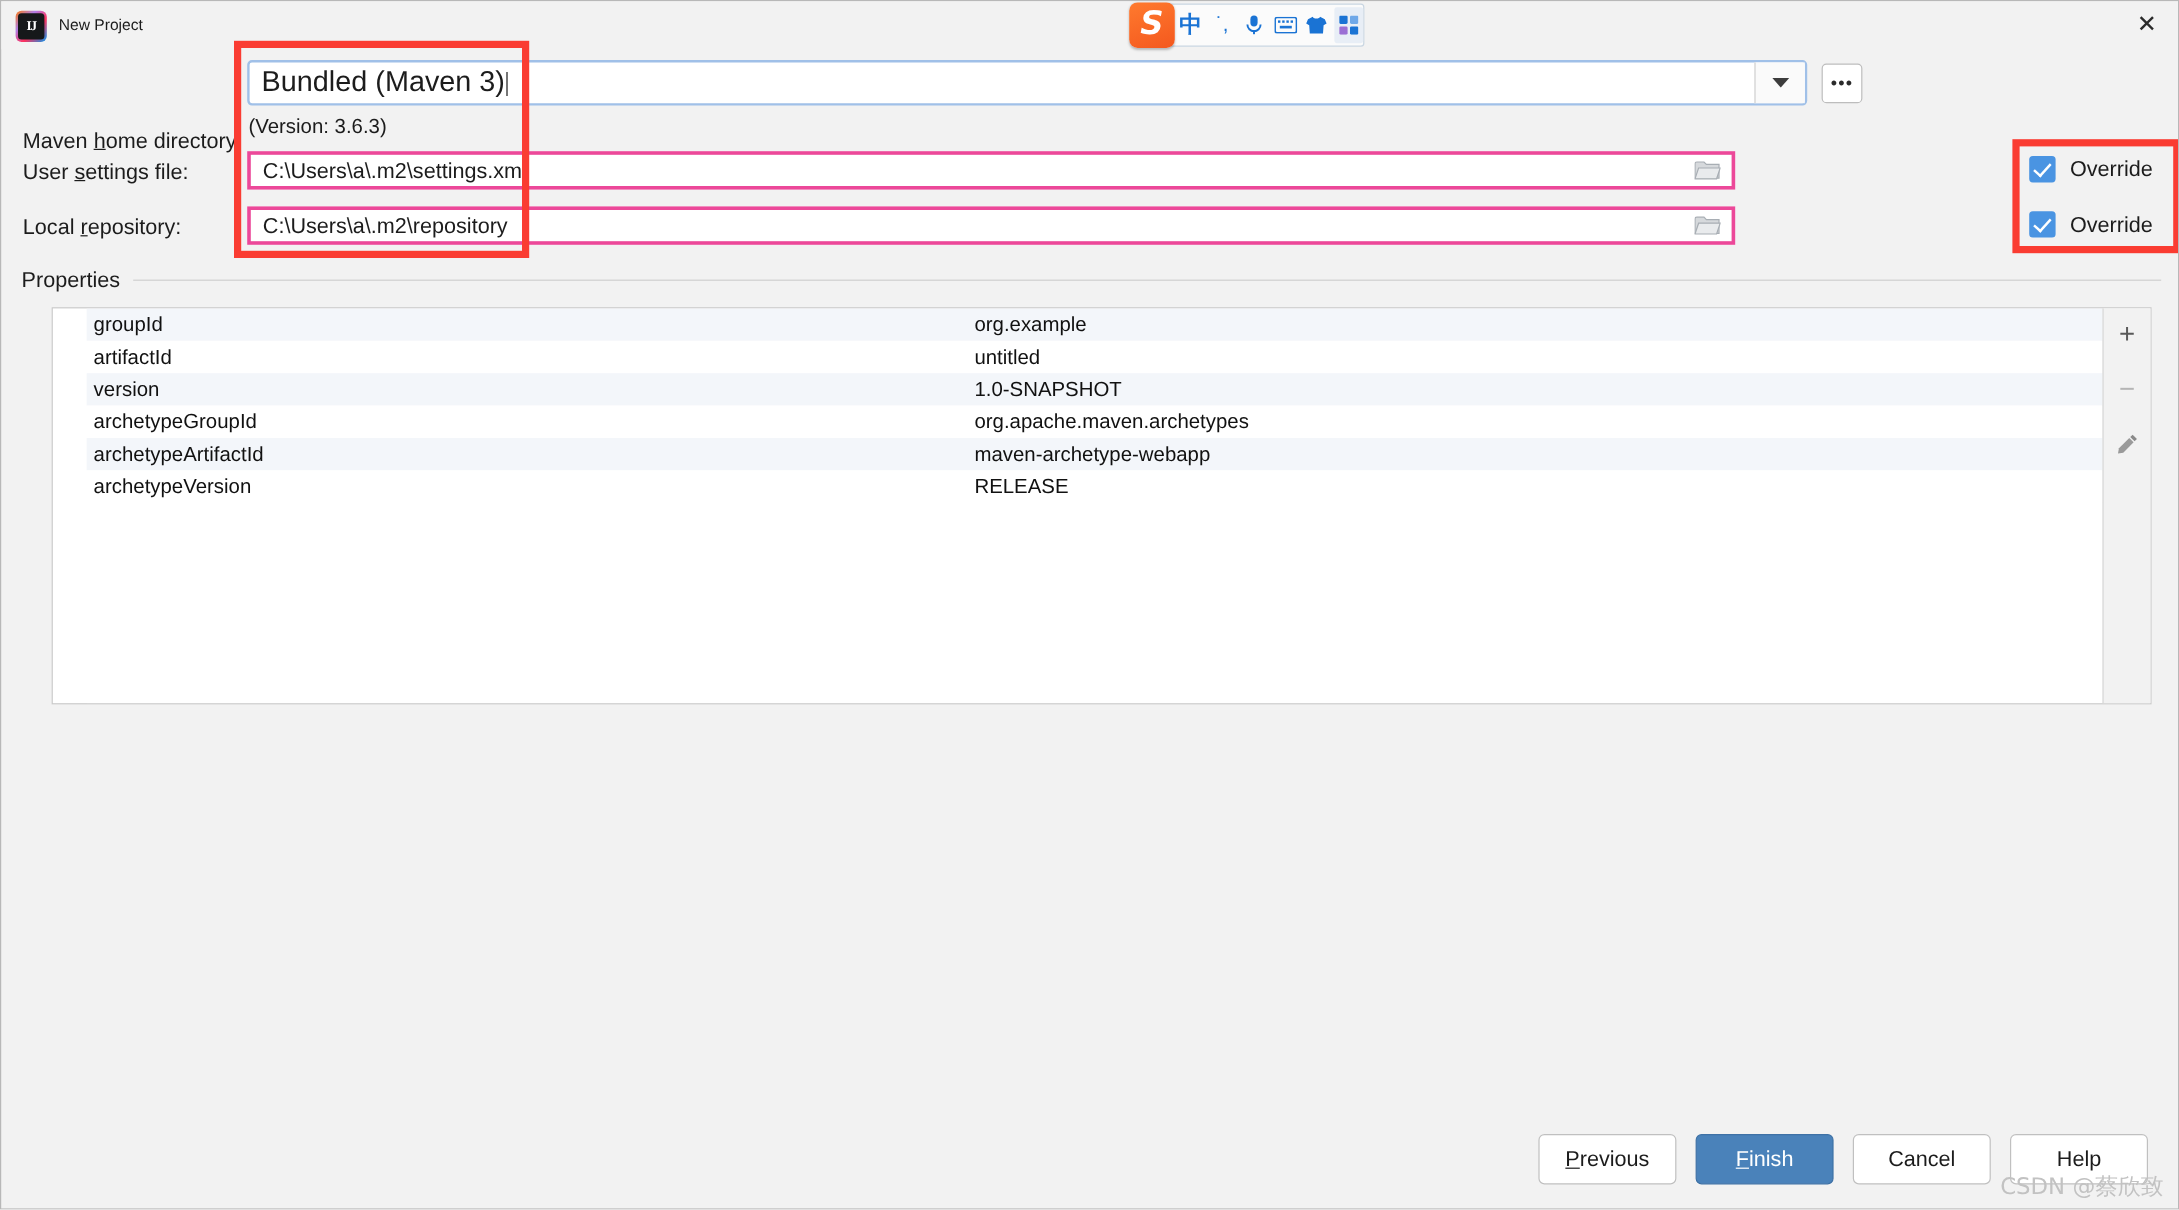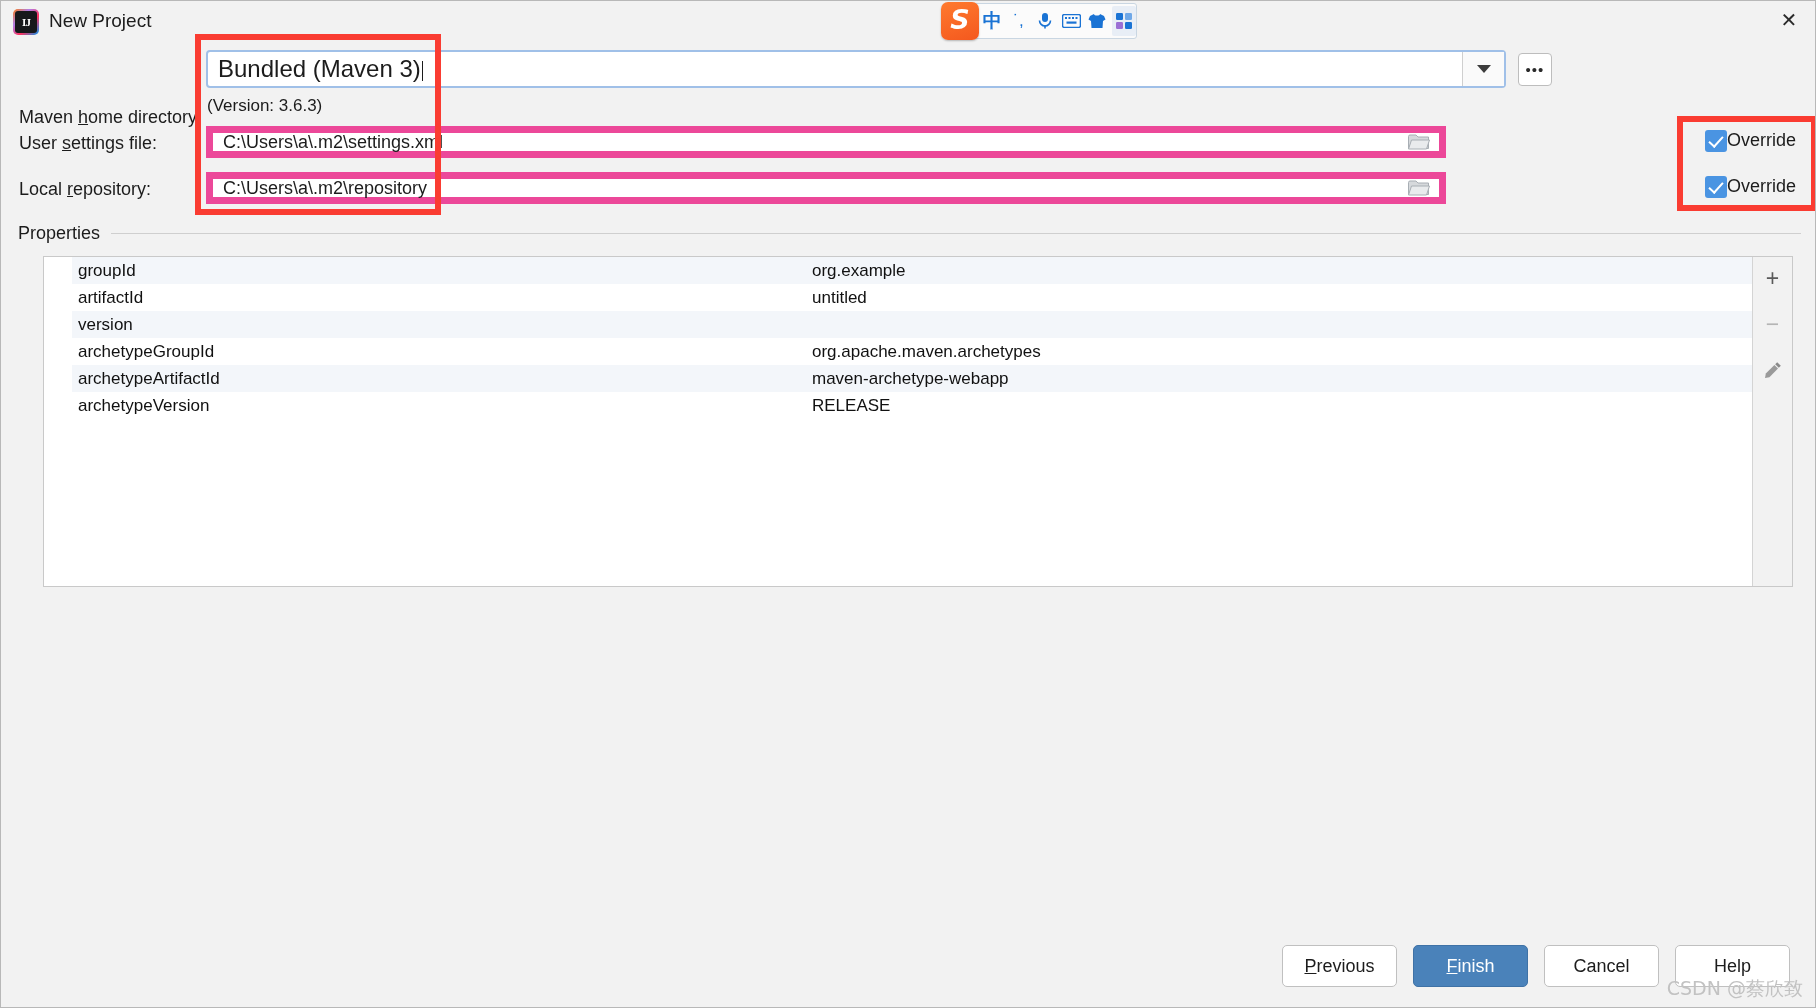--- a/index.html
+++ b/index.html
@@ -46,21 +46,21 @@
     font-size: 11px;
     font-weight: bold;
     line-height: 22px;
     text-align: center;
     letter-spacing: -1px;
     font-family: "Liberation Serif", serif;
   }
   #dialog-title {
     position: absolute;
     left: 48px; top: 9px;
-    font-size: 19px;
+    font-size: 13px;
     color: #1c1c1c;
     line-height: 22px;
   }
   #close-btn {
     position: absolute;
     right: 0px; top: 0px;
     width: 56px; height: 38px;
     display: flex; align-items: center; justify-content: center;
     font-size: 20px;
     color: #2b2b2b;
@@ -182,21 +182,21 @@
     position: absolute;
     left: 206px; top: 95px;
     font-size: 17px;
     color: #1c1c1c;
   }
 
   .path-field {
     position: absolute;
     height: 32px;
     background: #ffffff;
-    border: 7px solid #ec4899;
+    border: 3px solid #ec4899;
     display: flex;
     align-items: center;
   }
   .path-field .txt {
     flex: 1;
     font-size: 18px;
     color: #1c1c1c;
     padding-left: 10px;
     white-space: nowrap;
     overflow: hidden;
@@ -206,21 +206,22 @@
     display: flex; align-items: center; justify-content: center;
     cursor: pointer;
   }
   #user-settings-field { left: 205px; top: 125px; width: 1240px; }
   #local-repo-field    { left: 205px; top: 171px; width: 1240px; }
 
   
   .override-row {
     position: absolute;
     display: flex;
-    margin-left: 14px;
+    align-items: center;
+    gap: 12px;
   }
   #override-settings-row { left: 1690px; top: 129px; }
   #override-repo-row     { left: 1690px; top: 175px; }
   .checkbox {
     width: 22px; height: 22px;
     background: #4a94e2;
     border-radius: 3px;
     position: relative;
     cursor: pointer;
     flex: none;
@@ -465,20 +466,21 @@
       <div class="prop-row odd">
         <div class="prop-key">groupId</div>
         <div class="prop-value">org.example</div>
       </div>
       <div class="prop-row even">
         <div class="prop-key">artifactId</div>
         <div class="prop-value">untitled</div>
       </div>
       <div class="prop-row odd">
         <div class="prop-key">version</div>
+        <div class="prop-value">1.0-SNAPSHOT</div>
       </div>
       <div class="prop-row even">
         <div class="prop-key">archetypeGroupId</div>
         <div class="prop-value">org.apache.maven.archetypes</div>
       </div>
       <div class="prop-row odd">
         <div class="prop-key">archetypeArtifactId</div>
         <div class="prop-value">maven-archetype-webapp</div>
       </div>
       <div class="prop-row even">

